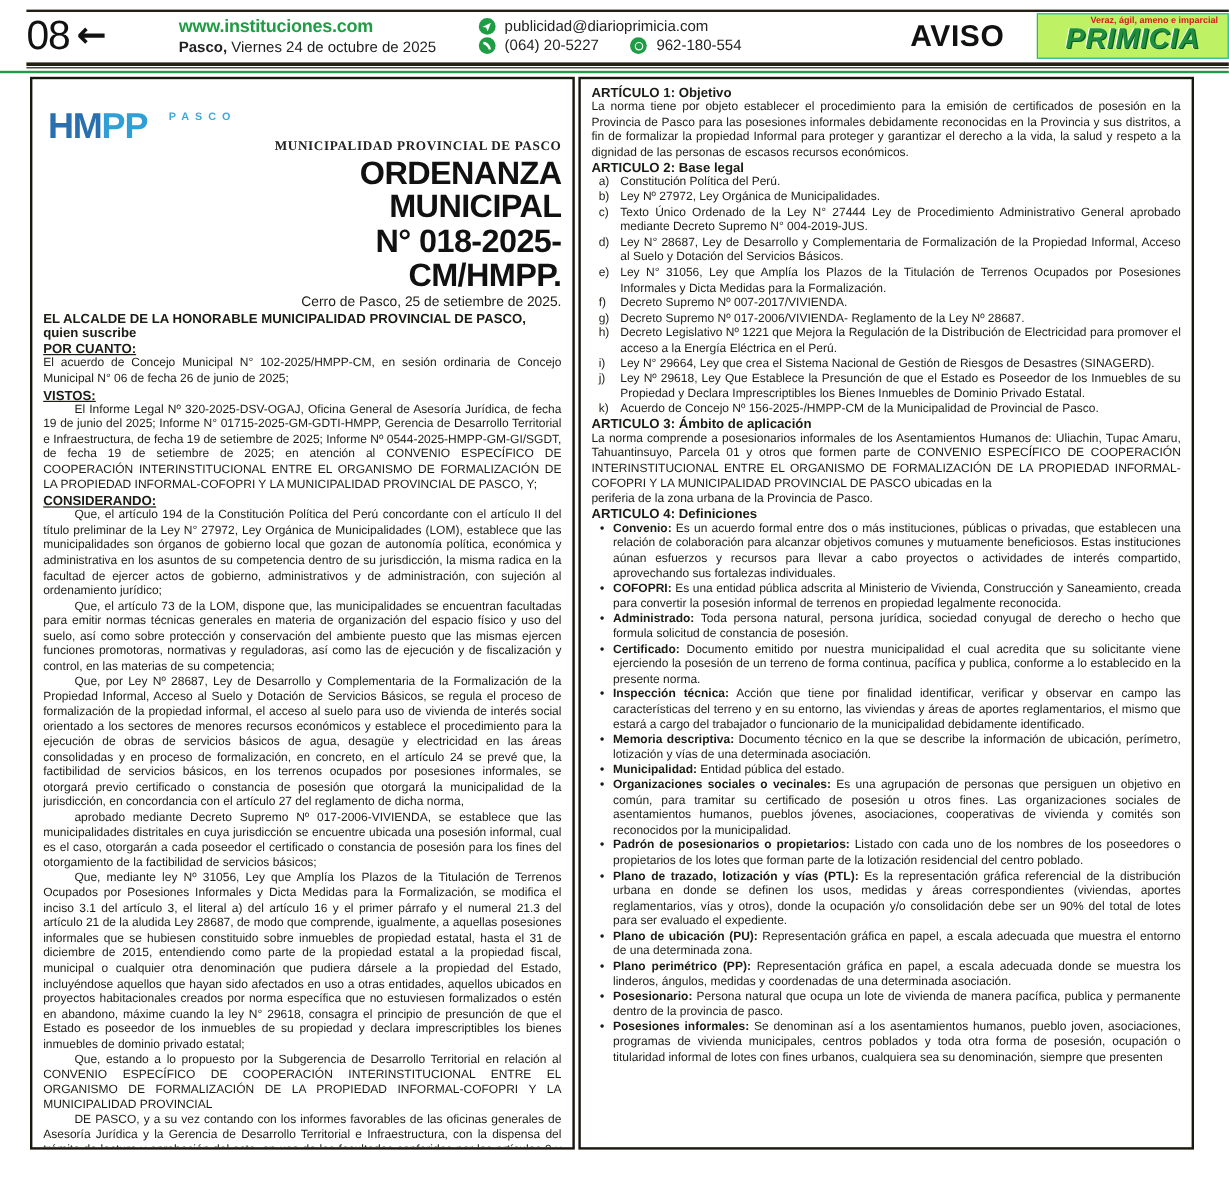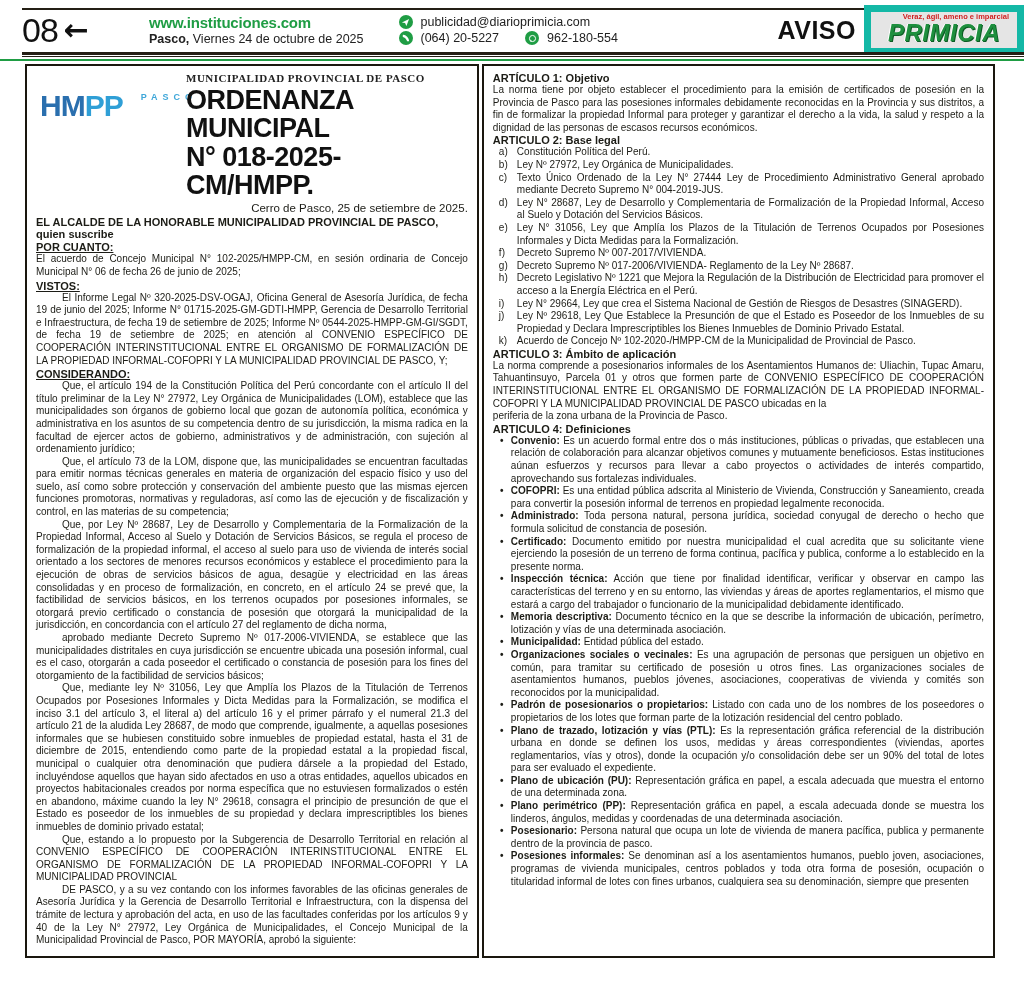--- a/index.html
+++ b/index.html
@@ -19,21 +19,21 @@
   .site-block { display:flex; flex-direction:column; justify-content:center; margin-right:35px; }
   .site-url { color:#1f9d44; font-weight:900; font-size:15px; letter-spacing:-0.2px; }
   .dateline-top { font-size:12.5px; color:#222; margin-top:1px; }
   .dateline-top b { font-weight:900; }
   .contact-block { display:flex; flex-direction:column; gap:2px; justify-content:center; }
   .contact-row { display:flex; align-items:center; gap:8px; font-size:12.5px; color:#222; }
   .cicon { width:14px; height:14px; border-radius:50%; background:#1f9d44; display:inline-flex; align-items:center; justify-content:center; flex:0 0 14px; }
   .cicon svg { width:9px; height:9px; display:block; }
   .contact-row .pair { display:flex; align-items:center; gap:8px; margin-right:18px; }
   .aviso { margin-left:auto; font-size:25px; font-weight:900; letter-spacing:0.5px; color:#111; margin-right:8px; }
-  .brand { background:#e5e5e5; border:7px solid #14b8a6; padding:1px 8px 3px 8px; margin-right:0; position:relative; min-width:160px; text-align:center; }
+  .brand { background:#bef264; border:1px solid #14b8a6; padding:1px 8px 3px 8px; margin-right:0; position:relative; min-width:160px; text-align:center;margin-left:19px; }
   .brand .tagline { display:block; color:#cf1f1f; font-size:7.5px; font-weight:900; text-align:right; line-height:1; }
   .brand .brand-name { display:block; color:#1e8f3e; font-size:24px; font-weight:900; font-style:italic; letter-spacing:0.5px; line-height:1;
      text-shadow:1px 1px 0 #0b5c24, -1px 0 0 #ffffff; }
   .topbar .rule-bot1 { position:absolute; left:22px; right:0; top:52px; height:3px; background:#241f15; }
   .topbar .rule-bot2 { position:absolute; left:22px; right:0; top:56px; height:1px; background:#241f15; }
   .topbar .rule-green { position:absolute; left:0; right:0; top:59px; height:2px; background:#1f9d44; }
 
   
   .doc { position:absolute; left:25px; top:64px; width:970px; height:894px; display:flex; gap:3px; }
   .col { border:2.5px solid #1a170e; background:#fff; overflow:hidden; height:100%; }
@@ -41,21 +41,21 @@
   .col-right { width:544px; padding:6px 9px 15px 9px; }
 
   
   .masthead { display:flex; align-items:flex-start; }
   .logo-wrap { width:150px; flex:0 0 150px; display:flex; align-items:center; gap:4px; padding-top:8px; }
   .crest { width:44px; height:52px; }
   .hmpp-text { display:flex; flex-direction:row; line-height:1; }
   .hmpp-text .hm { font-size:30px; font-weight:700; letter-spacing:-1px; }
   .hmpp-text .hm .c1 { color:#2a6fae; } .hmpp-text .hm .c2 { color:#2f9fd6; }
   .hmpp-text .pasco { color:#3fa7d9; font-size:9px; font-weight:700; letter-spacing:5px; margin-top:2px; padding-left:18px; }
-  .mast-titles { flex:1; text-align:left; }
+  .mast-titles { flex:1; text-align:right;margin-top:44px; }
   .mast-org { font-family:"Liberation Serif", serif; font-weight:700; font-size:11px; letter-spacing:0.5px; color:#222; }
   .mast-title { font-size:27px; font-weight:900; letter-spacing:-0.5px; line-height:1.05; color:#111; margin-top:2px; }
   .mast-date { text-align:right; font-size:11.5px; margin-top:3px; }
   .alcalde { font-size:11px; font-weight:900; margin-top:2px; }
 
   
   .lbl { font-size:11px; font-weight:900; text-decoration:underline; margin-top:1px; }
   .bt { font-size:10px; line-height:1.26; text-align:justify; }
   .ind { text-indent:26px; }
   .decree { font-size:12.5px; font-weight:900; text-align:center; line-height:1.15; margin:10px 4px 0 4px; letter-spacing:-0.2px; }
@@ -214,21 +214,21 @@
       <div class="list-row">
           <span class="let">i)</span>
           <span class="txt">Ley N° 29664, Ley que crea el Sistema Nacional de Gestión de Riesgos de Desastres (SINAGERD).</span>
         </div>
       <div class="list-row">
           <span class="let">j)</span>
           <span class="txt">Ley Nº 29618, Ley Que Establece la Presunción de que el Estado es Poseedor de los Inmuebles de su Propiedad y Declara Imprescriptibles los Bienes Inmuebles de Dominio Privado Estatal.</span>
         </div>
       <div class="list-row">
           <span class="let">k)</span>
-          <span class="txt">Acuerdo de Concejo Nº 102-2020-/HMPP-CM de la Municipalidad de Provincial de Pasco.</span>
+          <span class="txt">Acuerdo de Concejo Nº 156-2025-/HMPP-CM de la Municipalidad de Provincial de Pasco.</span>
         </div>
 
       <div class="art-h">ARTICULO 3: Ámbito de aplicación</div>
       <p class="bt">La norma comprende a posesionarios informales de los Asentamientos Humanos de: Uliachin, Tupac Amaru, Tahuantinsuyo, Parcela 01 y otros que formen parte de CONVENIO ESPECÍFICO DE COOPERACIÓN INTERINSTITUCIONAL ENTRE EL ORGANISMO DE FORMALIZACIÓN DE LA PROPIEDAD INFORMAL-COFOPRI Y LA MUNICIPALIDAD PROVINCIAL DE PASCO ubicadas en la</p>
       <p class="bt">periferia de la zona urbana de la Provincia de Pasco.</p>
 
       <div class="art-h">ARTICULO 4: Definiciones</div>
       <div class="bullet-row">
           <span class="dot">•</span>
           <span class="txt"><span class="term">Convenio:</span><span> Es un acuerdo formal entre dos o más instituciones, públicas o privadas, que establecen una relación de colaboración para alcanzar objetivos comunes y mutuamente beneficiosos. Estas instituciones aúnan esfuerzos y recursos para llevar a cabo proyectos o actividades de interés compartido, aprovechando sus fortalezas individuales.</span></span>

